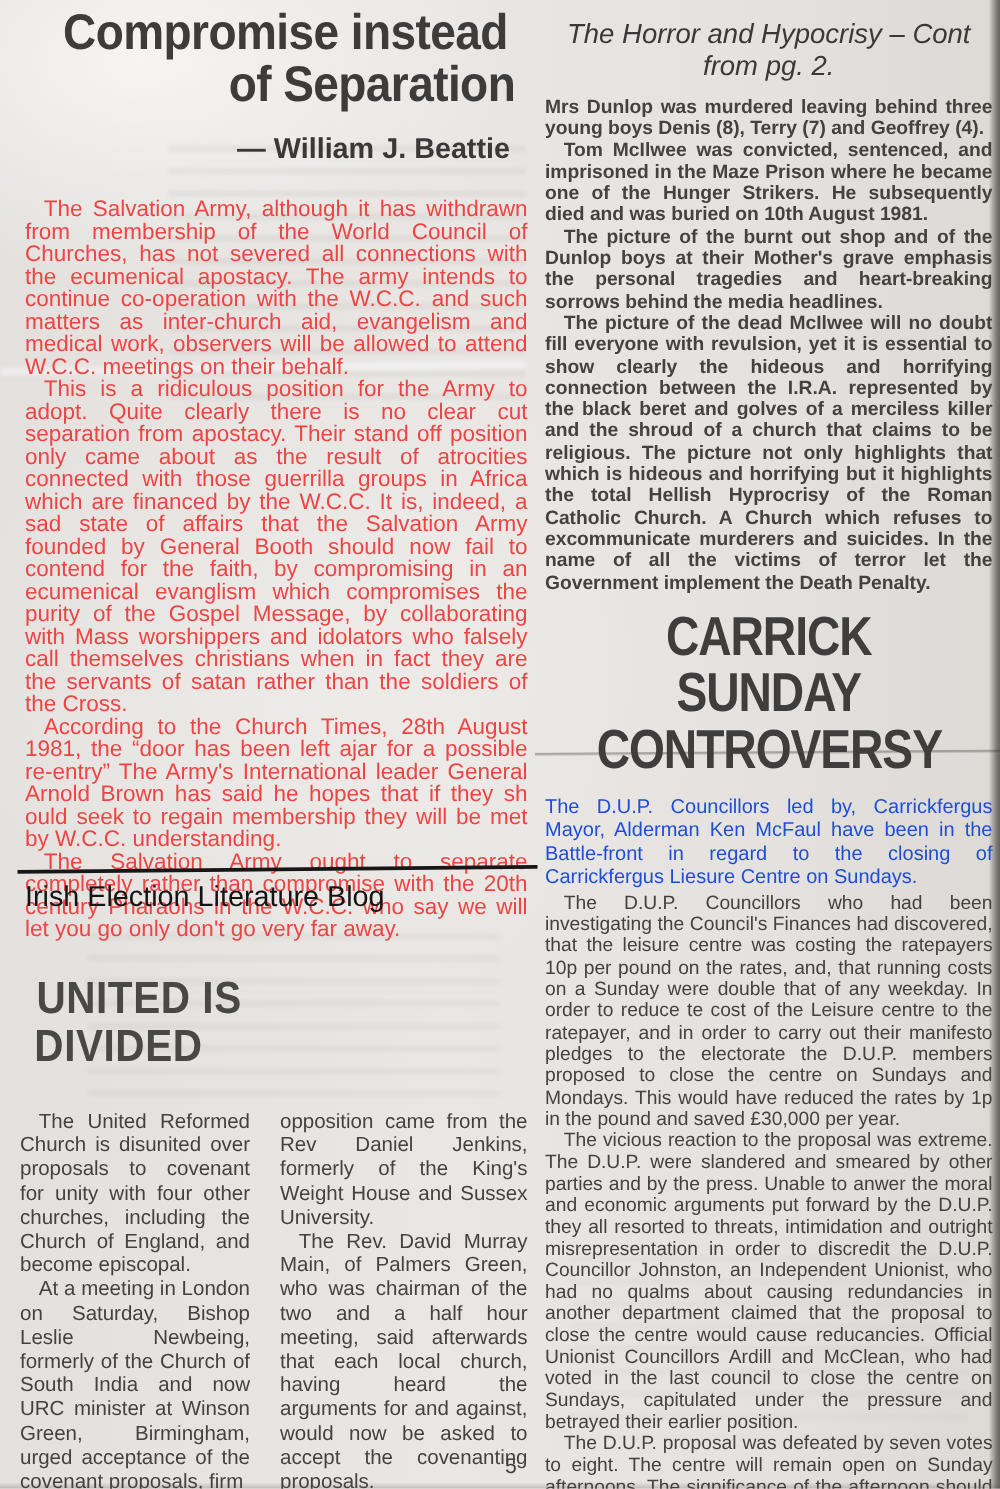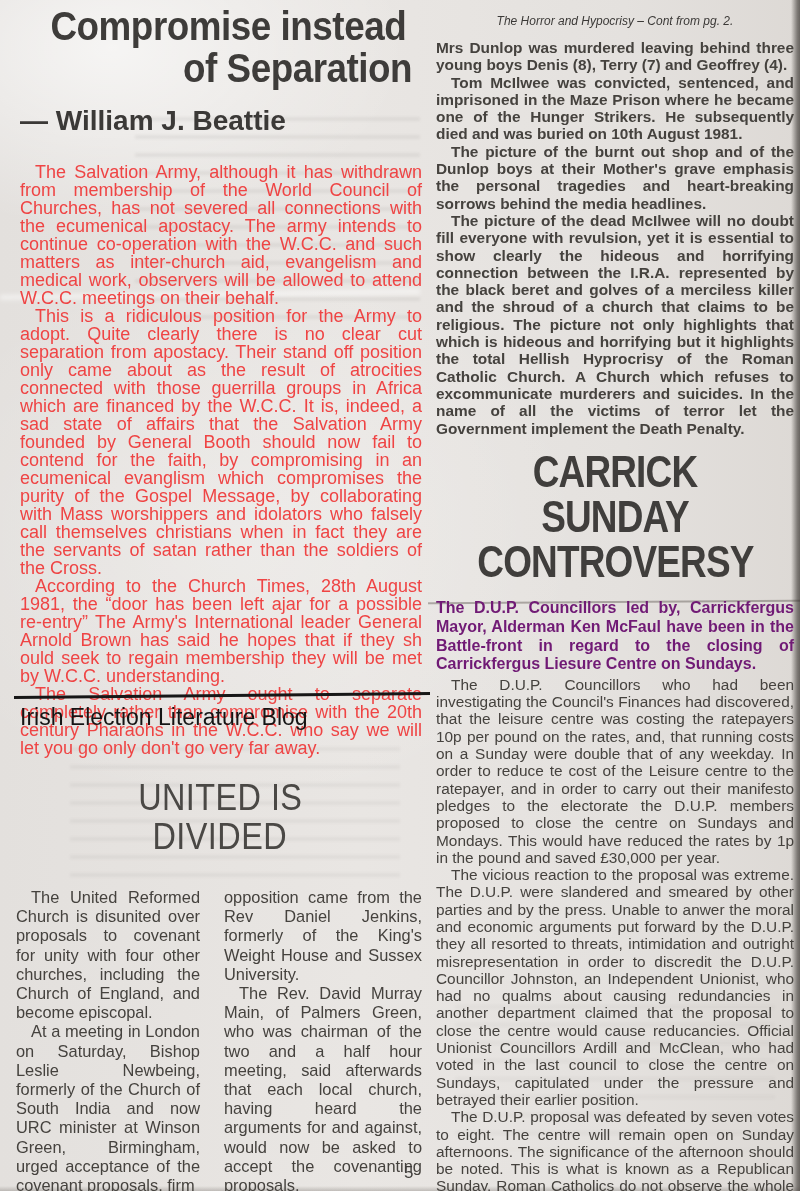--- a/index.html
+++ b/index.html
@@ -25,51 +25,51 @@
   .ghost.g1{left:135px;top:112px;width:285px;height:215px;}
   .ghost.g2{left:70px;top:742px;width:330px;height:135px;opacity:0.06;}
   .ghost.g3{left:455px;top:1000px;width:320px;height:150px;opacity:0.04;}
 
   
   .col-left{position:absolute;left:20px;top:6px;width:402px;}
   .headline-compromise{text-align:right;font-weight:bold;color:#3e3c3a;
     font-size:40px;line-height:1.04;letter-spacing:-0.5px;}
   .headline-compromise .hl{display:block;}
   .headline-compromise .hl span{display:inline-block;transform:scaleX(0.92);}
-  .byline{margin-top:16px;padding-right:14px;
-    font-weight:bold;font-size:28px;color:#3b3937;}
+  .byline{margin-top:16px;text-align:right;padding-right:14px;
+    font-weight:bold;font-size:23px;color:#3b3937;}
   .body-left{margin-top:26px;font-size:18px;line-height:18px;
     text-align:justify;color:#ef4444;}
   p{margin:0;}
   .indent{text-indent:15px;}
 
   .rule-divider{position:absolute;left:14px;top:694px;width:416px;height:2.5px;
     background:#171717;transform:rotate(-0.55deg);}
   .watermark{position:absolute;left:20px;top:704px;font-size:23px;color:#141414;}
 
   .headline-united{position:absolute;left:20px;top:779px;width:400px;
-    text-align:center;font-weight:normal;font-size:36px;line-height:1.07;
+    font-weight:bold;font-size:36px;line-height:1.07;
     color:#4a4845;letter-spacing:0.5px;}
   .headline-united .hl span{display:inline-block;transform:scaleX(0.9);}
 
   .united-cols{position:absolute;left:16px;top:888px;width:406px;display:flex;gap:24px;}
   .ucol{font-size:16.4px;line-height:19.2px;text-align:justify;color:#45423e;}
   .ucol.u1{width:184px;}
   .ucol.u2{width:198px;}
 
   
   .col-right{position:absolute;left:436px;top:14px;width:358px;}
-  .cont-header{text-align:center;font-style:italic;font-size:12px;color:#3b3937;}
+  .cont-header{text-align:center;font-style:italic;font-size:22px;color:#3b3937;}
   .body-right{margin-top:11px;font-size:15.4px;line-height:17.3px;
     text-align:justify;color:#45423e;font-weight:bold;}
   .headline-carrick{margin-top:13px;text-align:center;font-weight:bold;
     font-size:44px;line-height:1.02;color:#403e3c;letter-spacing:-1px;}
   .headline-carrick .hl span{display:inline-block;transform:scaleX(0.84);}
-  .lead{margin-top:15px;font-weight:bold;font-size:16px;line-height:18.6px;
-    text-align:justify;color:#701a75;}
+  .lead{margin-top:15px;font-weight:normal;font-size:16px;line-height:18.6px;
+    text-align:justify;color:#1d4ed8;}
   .body-right2{margin-top:2px;font-size:15.4px;line-height:17.3px;
     text-align:justify;color:#45423e;}
 
   .page-number{position:absolute;left:404px;top:1163px;font-size:17px;color:#3f3d3b;}
 </style>
 </head>
 <body>
 
 <div class="ghost g1"></div>
 <div class="ghost g2"></div>

